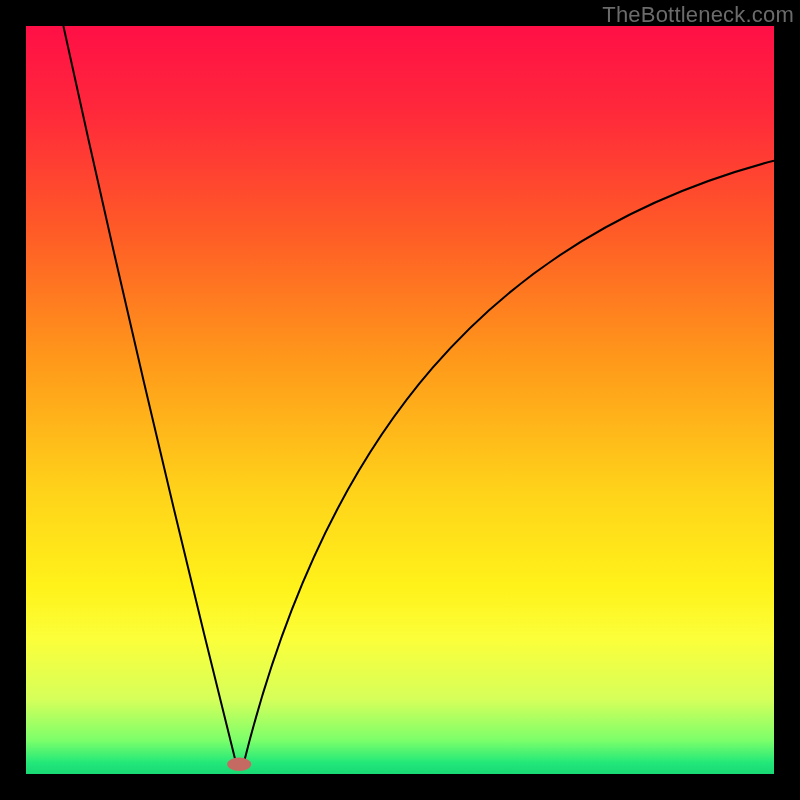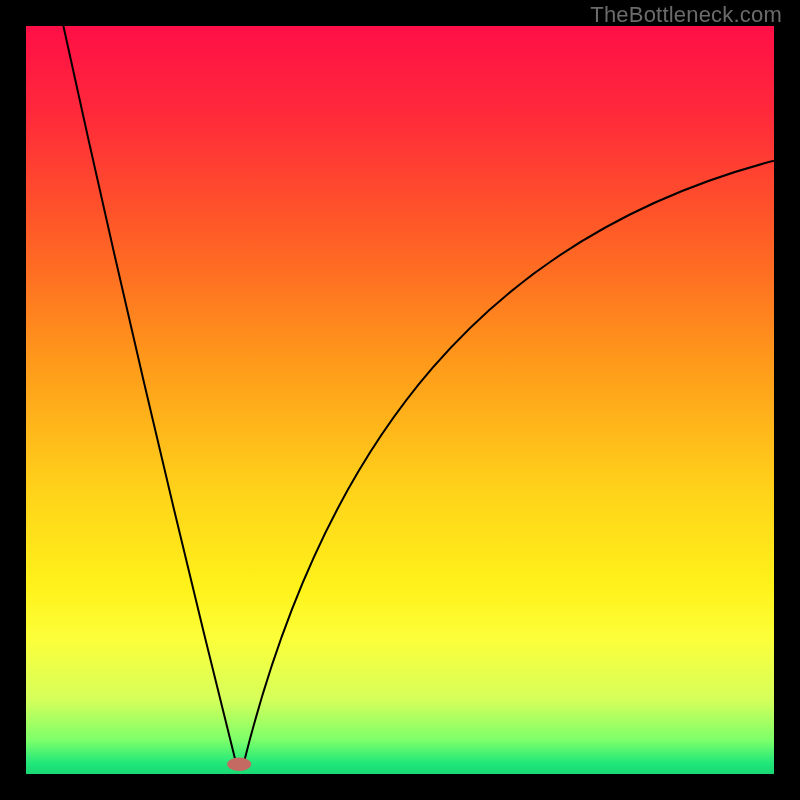--- a/index.html
+++ b/index.html
@@ -22,21 +22,21 @@
   .plot {
     position: absolute;
     left: 0;
     top: 0;
     width: 748px;
     height: 748px;
   }
   .watermark {
     position: absolute;
     top: 2px;
-    right: 18px;
+    right: 6px;
     color: #6b6b6b;
     font-size: 22px;
     font-weight: 500;
     letter-spacing: 0.2px;
     font-family: Arial, Helvetica, sans-serif;
   }
 </style>
 </head>
 <body>
 

